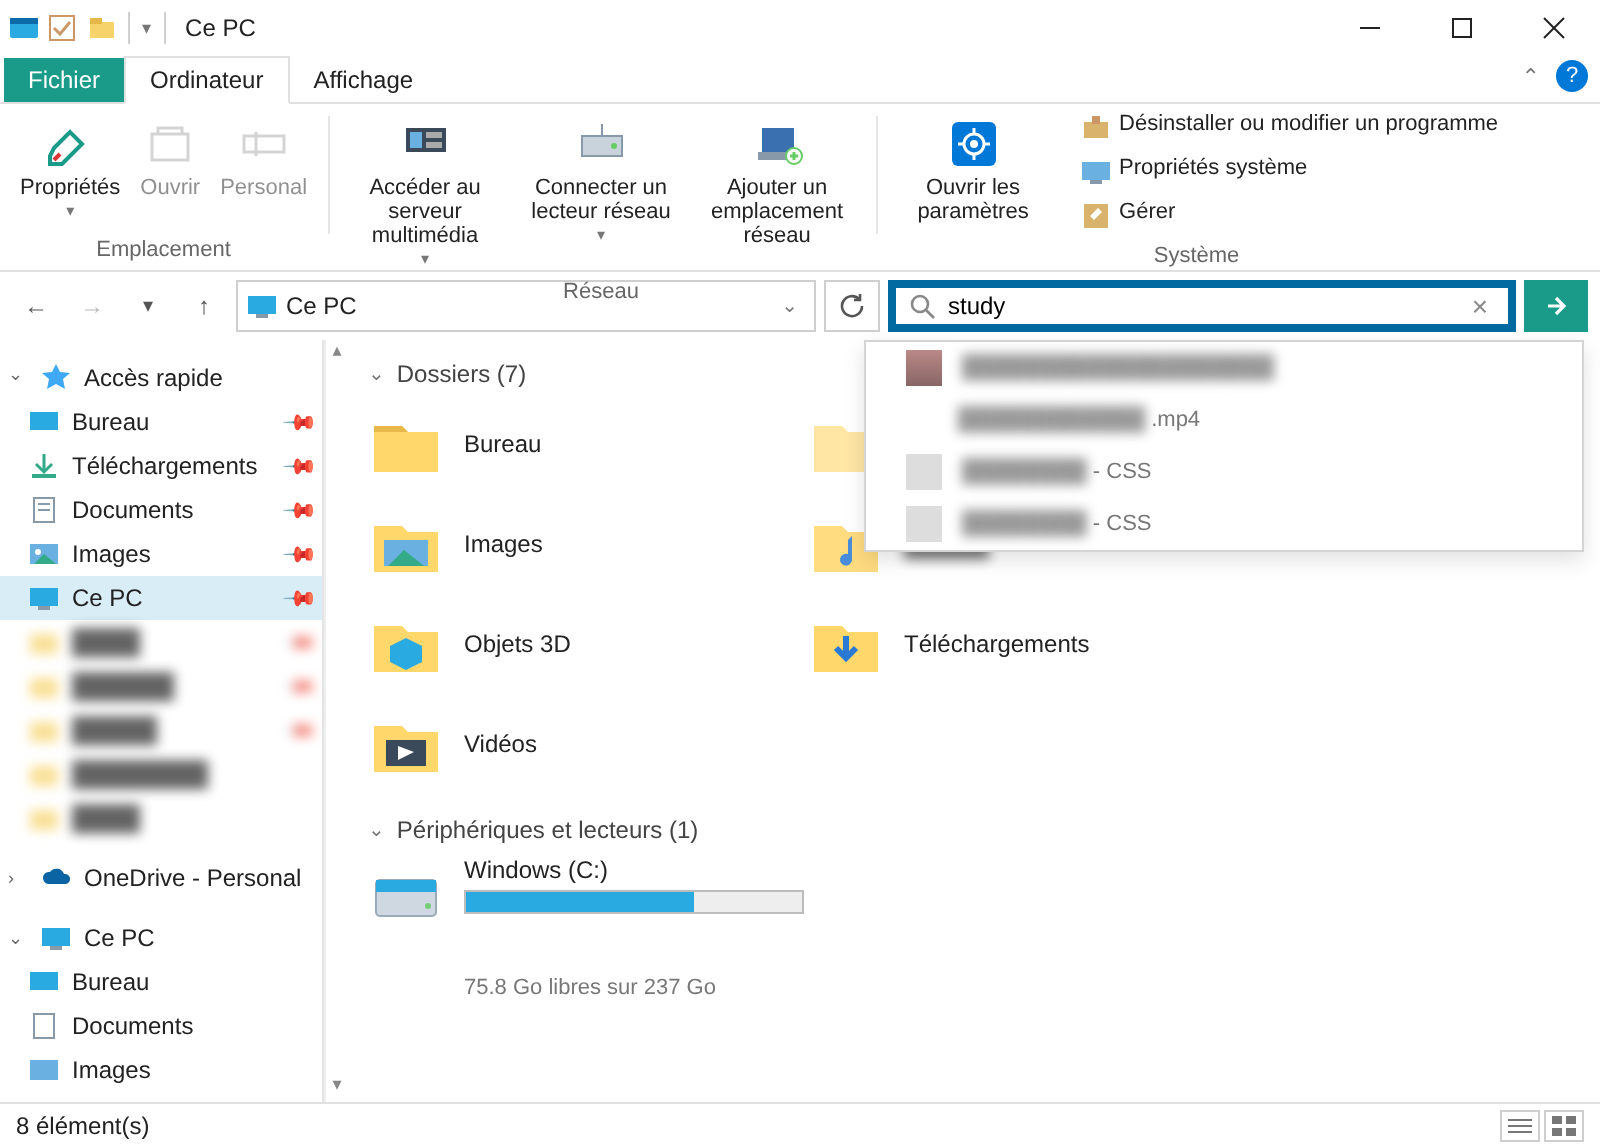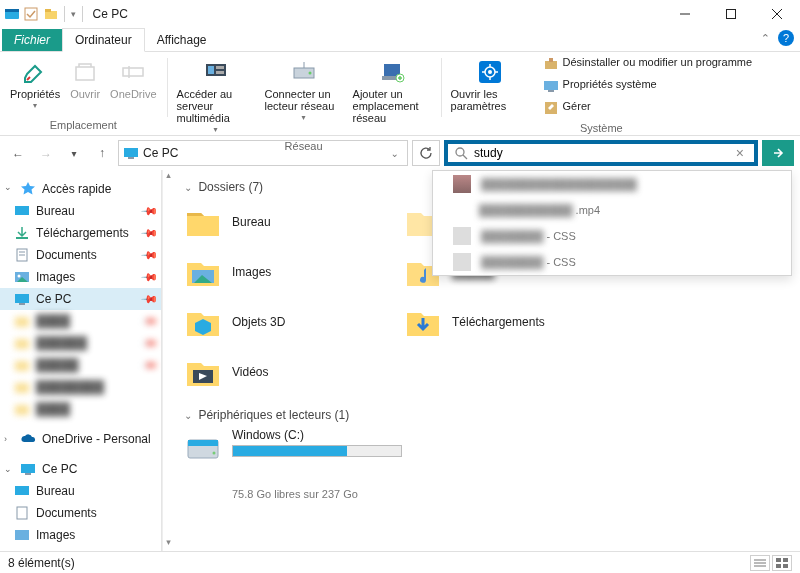--- a/index.html
+++ b/index.html
@@ -13,31 +13,31 @@
 .qat-item { width: 14px; height: 14px; display: flex; align-items: center; justify-content: center; }
 .qat-sep { width: 1px; height: 16px; background: #d0d0d0; }
 .titlebar-caret { font-size: 9px; color: #777; }
 .title-text { margin-left: 6px; font-size: 12px; }
 .win-controls { display: flex; }
 .win-btn { width: 46px; height: 28px; display: flex; align-items: center; justify-content: center; }
 
 
 .tabbar { height: 24px; display: flex; align-items: flex-end; padding-left: 2px; position: relative; border-bottom: 1px solid #e0e0e0; }
 .tab { padding: 4px 12px; font-size: 12px; color: #222; cursor: default; }
-.tab.file { background: #1a9b8a; color: #fff; font-style: italic; }
+.tab.file { background: #1a9b8a; color: #fff; }
 .tab.active { border: 1px solid #e0e0e0; border-bottom: 1px solid #fff; margin-bottom: -1px; background: #fff; }
 .tabbar-right { position: absolute; right: 6px; top: 2px; display: flex; align-items: center; gap: 8px; }
 .help-badge { width: 16px; height: 16px; border-radius: 50%; background: #0078d7; color: #fff; font-size: 11px; display: flex; align-items: center; justify-content: center; }
 
 
 .ribbon { height: 84px; display: flex; border-bottom: 1px solid #e0e0e0; }
 .ribbon-group { display: flex; flex-direction: column; align-items: center; justify-content: space-between; padding: 2px 6px 0; position: relative; }
 .ribbon-group + .ribbon-group::before { content: ""; position: absolute; left: 0; top: 6px; bottom: 18px; width: 1px; background: #e5e5e5; }
 .ribbon-items { display: flex; align-items: flex-start; gap: 2px; padding-top: 2px; }
-.ribbon-btn { display: flex; flex-direction: column; align-items: center; justify-content: flex-start; width: auto; padding: 2px 4px; text-align: left; font-size: 11px; line-height: 12px; }
+.ribbon-btn { display: flex; flex-direction: column; align-items: center; justify-content: flex-start; width: auto; padding: 2px 4px; text-align: center; font-size: 11px; line-height: 12px; }
 .ribbon-btn .ic { width: 28px; height: 28px; display: flex; align-items: center; justify-content: center; margin-bottom: 2px; }
 .ribbon-btn span.lbl { max-width: 78px; }
 .ribbon-group-label { font-size: 11px; color: #666; padding: 2px 0 4px; }
 .ribbon-vlist { display: flex; flex-direction: column; gap: 2px; padding-left: 4px; }
 .ribbon-small { display: flex; align-items: flex-start; gap: 4px; font-size: 11px; height: 20px; padding: 0 4px; }
 .ribbon-small .ic { width: 16px; height: 16px; }
 
 
 .navrow { height: 34px; display: flex; align-items: center; padding: 4px 6px; gap: 4px; }
 .nav-btn { width: 24px; height: 24px; display: flex; align-items: center; justify-content: center; color: #555; }
@@ -170,21 +170,21 @@
           </span>
         <span class="lbl">Ouvrir</span>
       </div>
       <div class="ribbon-btn" style="opacity:.5;">
         <span class="ic">
             <svg viewBox="0 0 28 28">
               <rect x="4" y="10" width="20" height="8" fill="none" stroke="#aaa" stroke-width="1.5"></rect>
               <line x1="10" y1="8" x2="10" y2="20" stroke="#aaa" stroke-width="1.5"></line>
             </svg>
           </span>
-        <span class="lbl">OneDrive</span>
+        <span class="lbl">Personal</span>
       </div>
     </div>
     <div class="ribbon-group-label">Emplacement</div>
   </div>
 
   <div class="ribbon-group">
     <div class="ribbon-items">
       <div class="ribbon-btn">
         <span class="ic">
             <svg viewBox="0 0 28 28">

